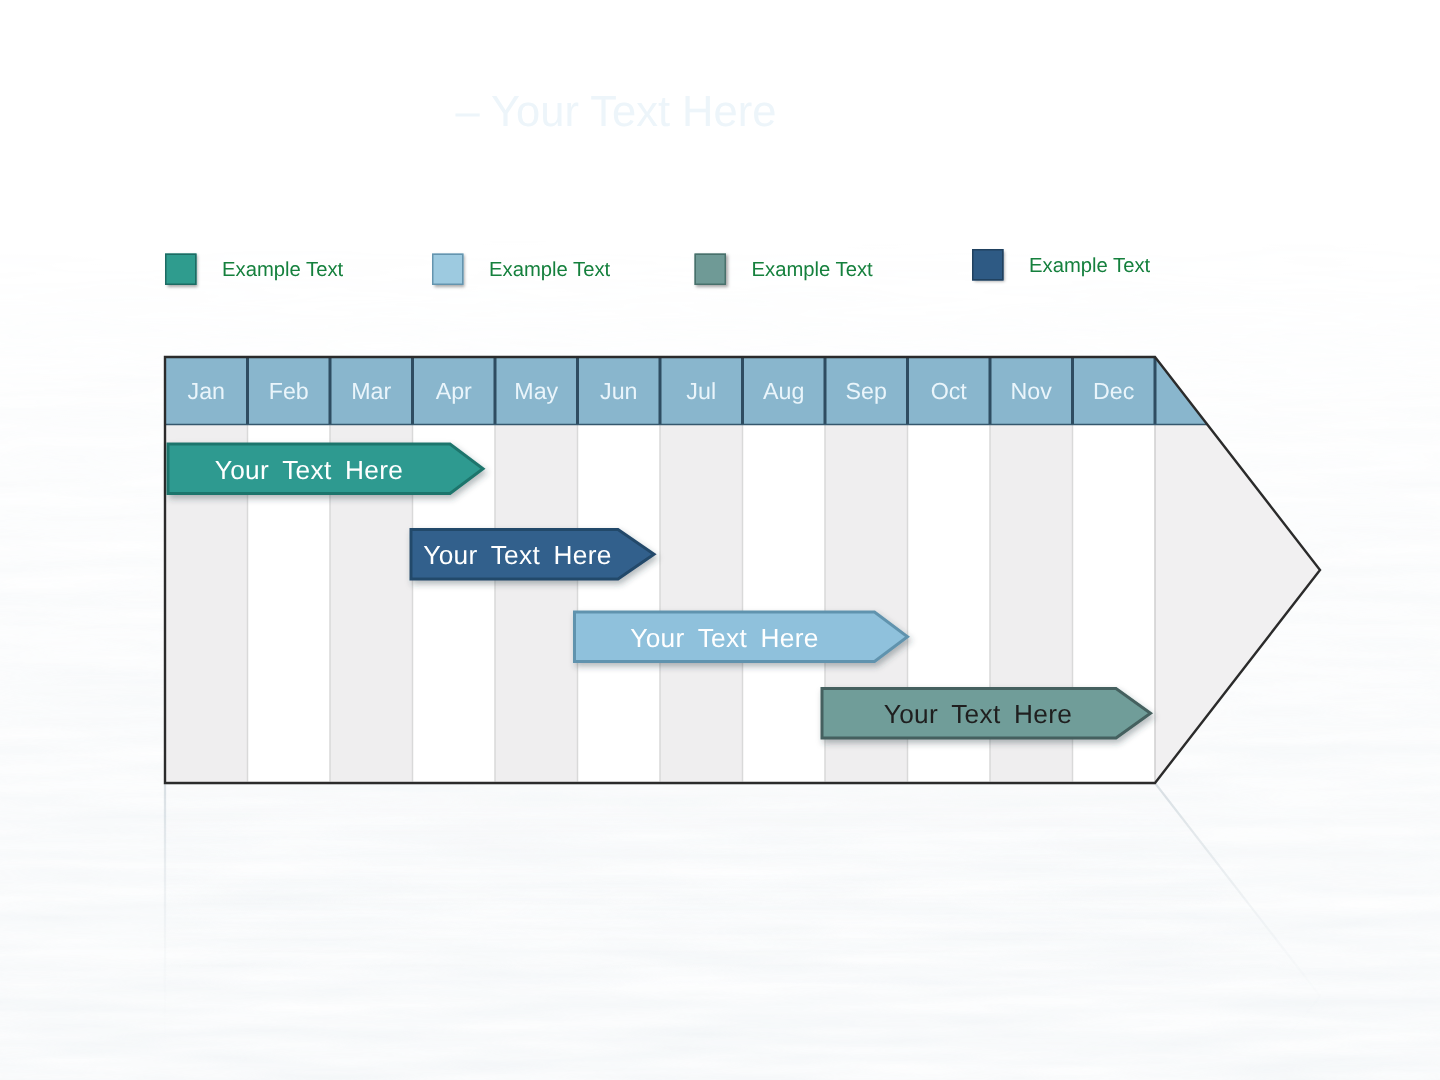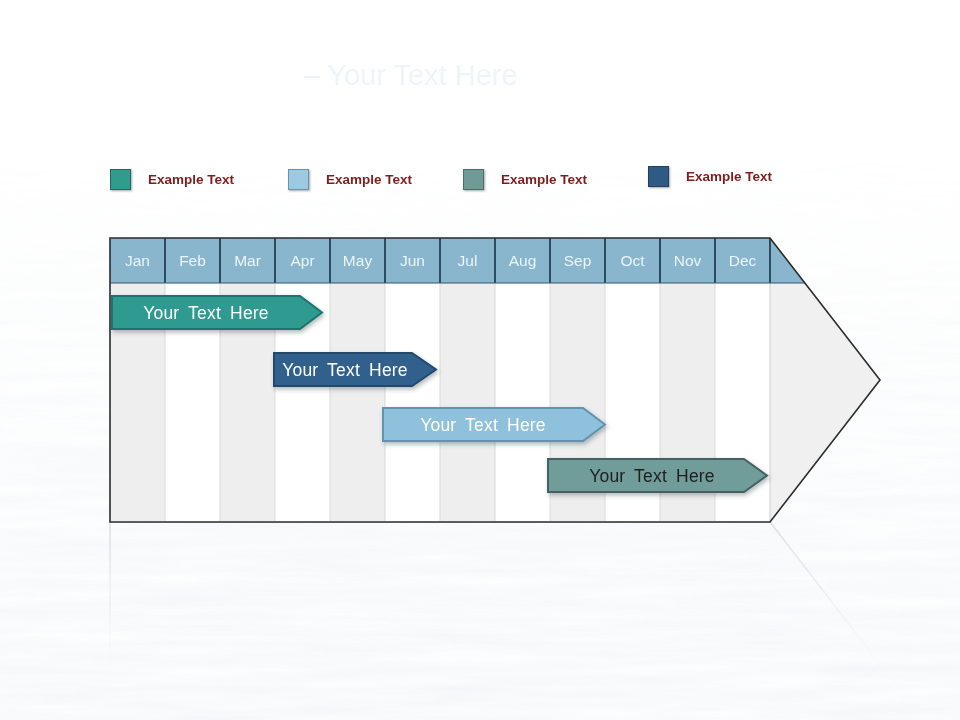--- a/index.html
+++ b/index.html
@@ -25,21 +25,21 @@
   .li-1{left:110px;}
   .li-2{left:288px;}
   .li-3{left:463px;}
   .li-4{left:648px;top:166px;}
   .legend-swatch{
     width:19px;height:19px;border:1px solid #333;
     box-shadow:1px 1px 2px rgba(0,0,0,0.35);
     flex:0 0 auto;
   }
   .legend-label{
-    margin-left:17px;font-size:13.5px;font-weight:700;color:#7f1d1d;
+    margin-left:17px;font-size:13.5px;font-weight:400;color:#15803d;
     white-space:nowrap;
   }
   .timeline-svg{position:absolute;left:0;top:0;}
   .month-label{
     font-family:"Liberation Sans",sans-serif;
     font-size:15.5px;fill:#eaf5fb;
   }
   .bar-label{
     font-family:"Liberation Sans",sans-serif;
     font-size:17.5px;word-spacing:4px;letter-spacing:0.2px;

